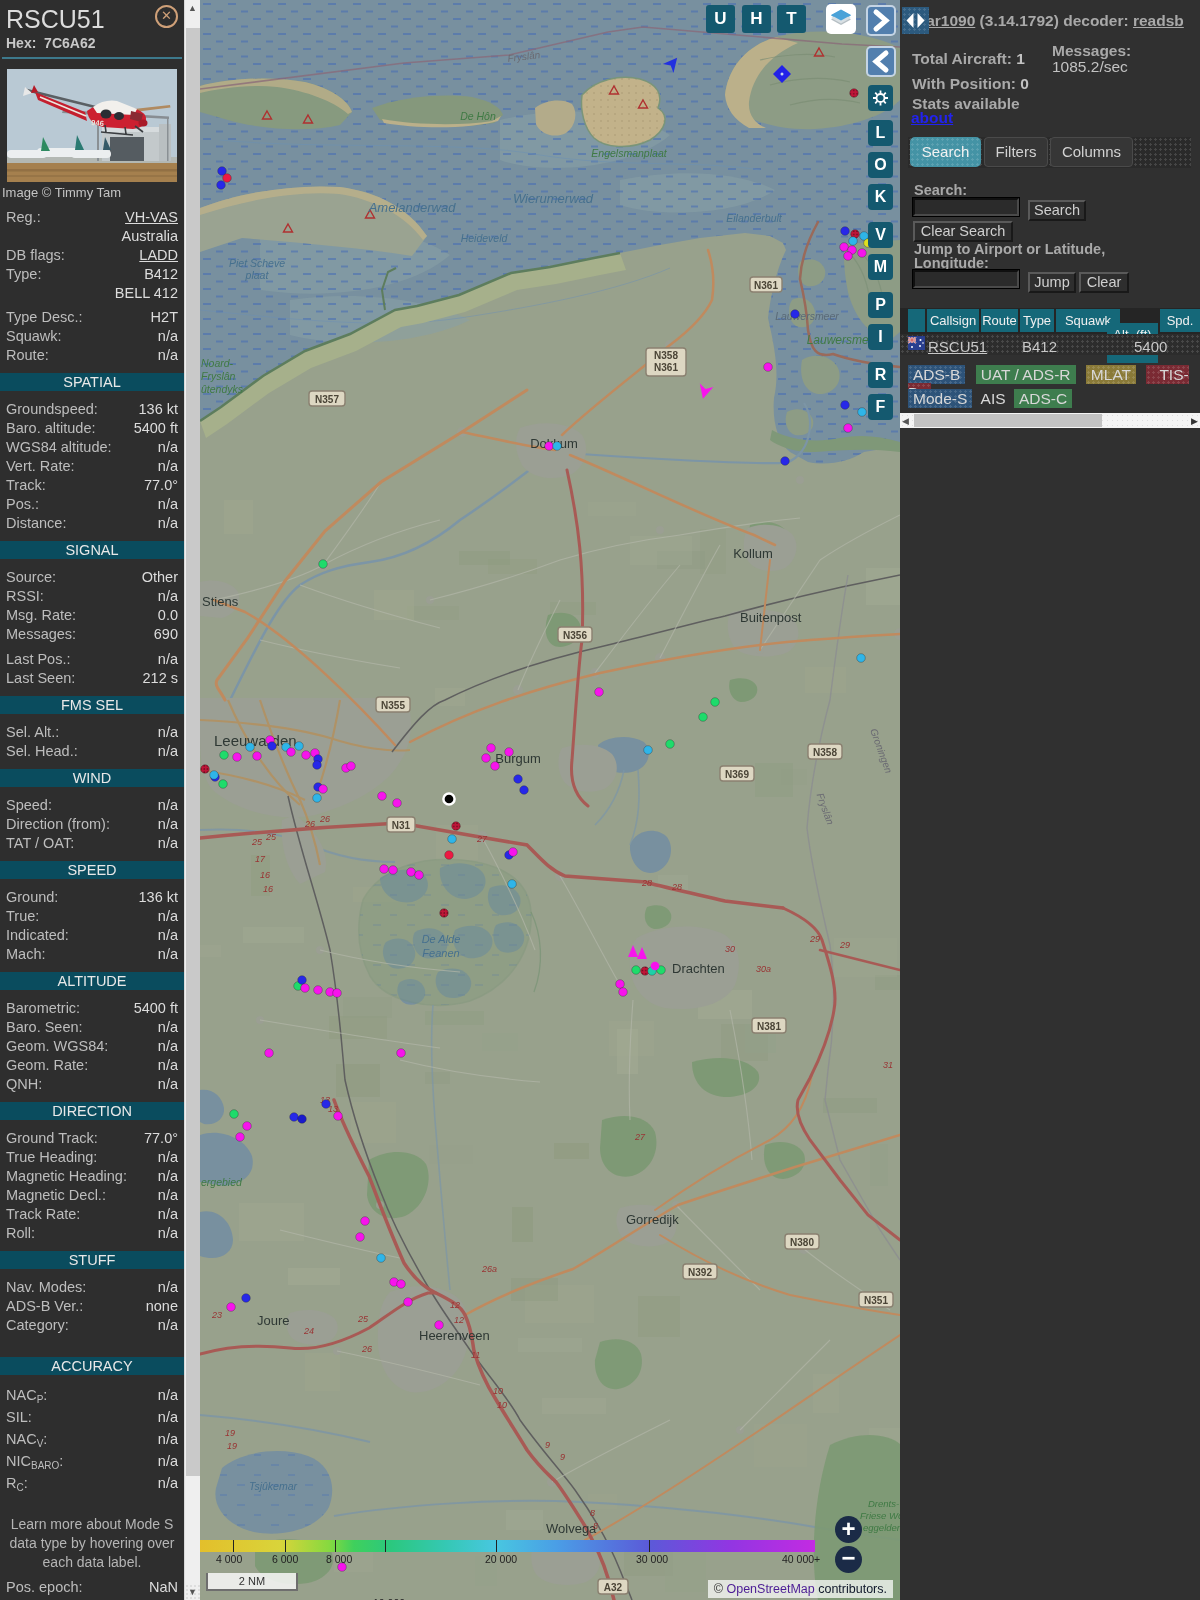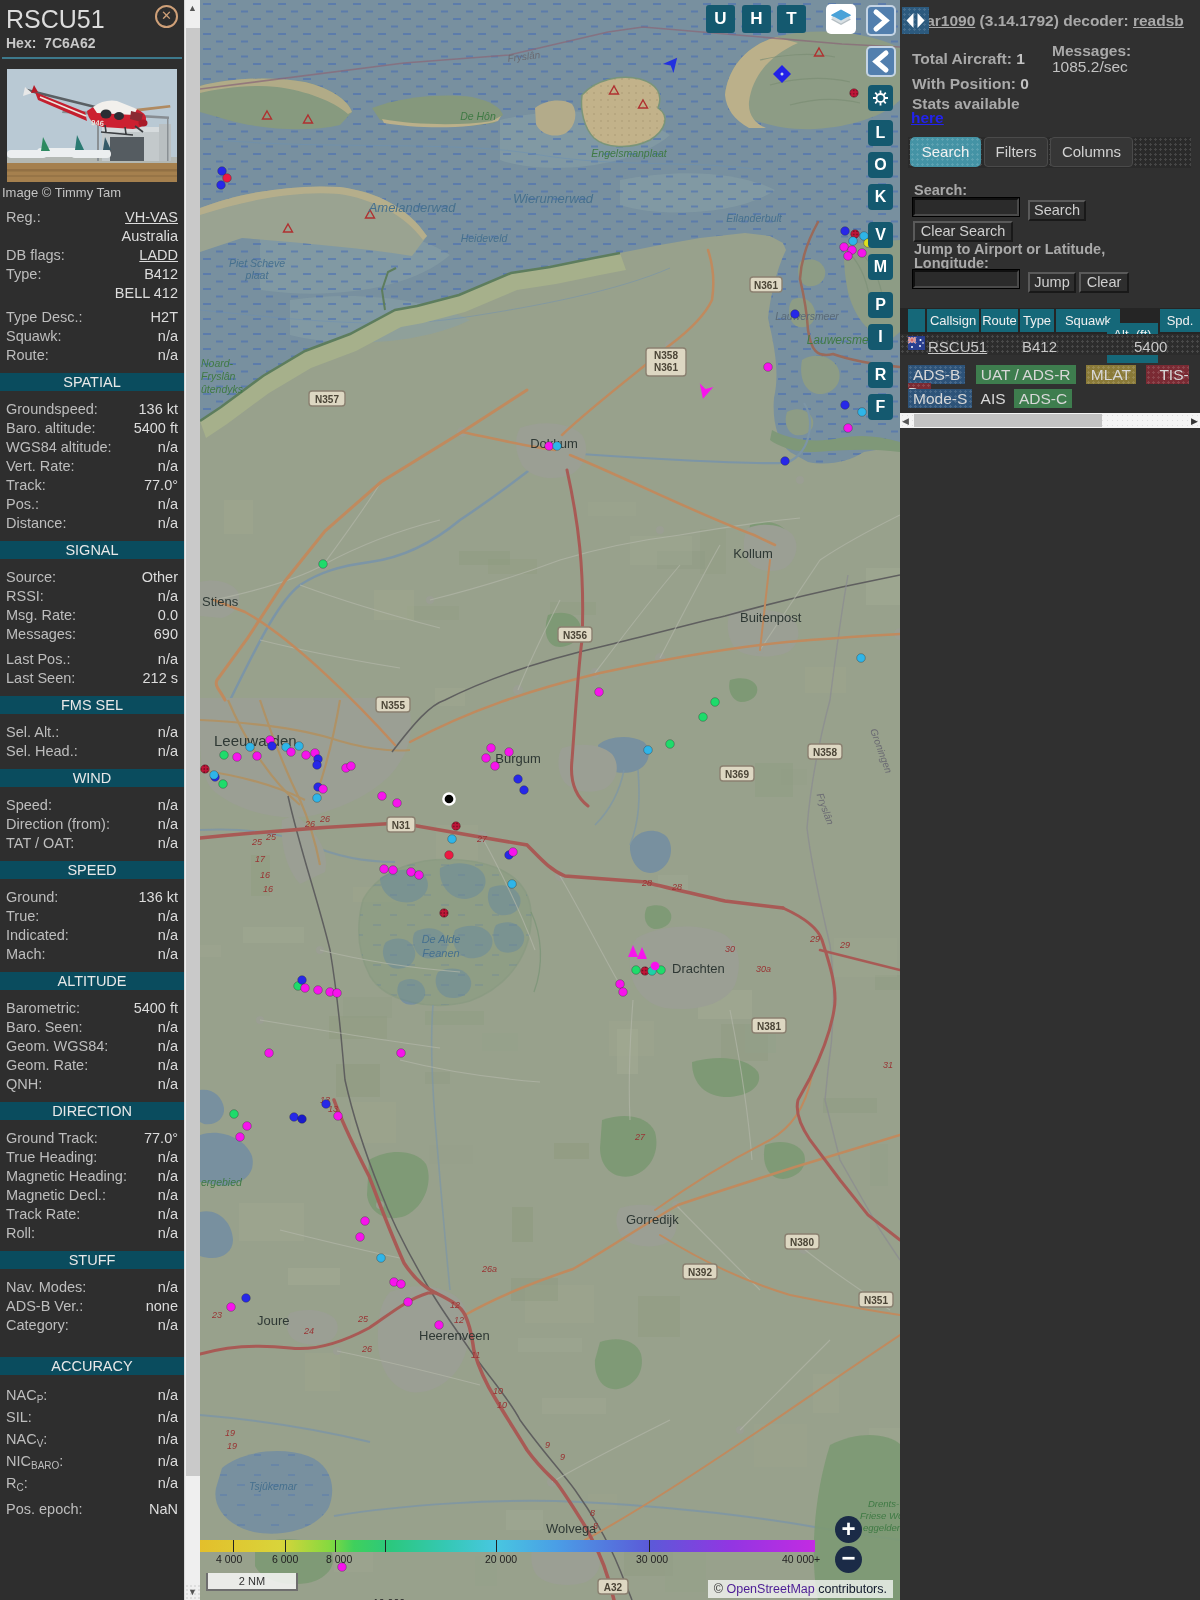--- a/index.html
+++ b/index.html
@@ -279,20 +279,21 @@
         <span class="v">n/a</span>
       </div>
     <div class="row" style="line-height:22px">
         <span>NIC<sub>BARO</sub>:</span>
         <span class="v">n/a</span>
       </div>
     <div class="row" style="line-height:22px">
         <span>R<sub>C</sub>:</span>
         <span class="v">n/a</span>
       </div>
+    <div style="padding:21px 2px 0 2px;text-align:center;font-size:14px;color:#b5b5b5;line-height:19px;">Learn more about Mode S data type by hovering over each data label.</div>
     <div class="row" style="margin-top:6px">
         <span>Pos. epoch:</span>
         <span class="v">NaN</span>
       </div>
   </div>
   <div id="leftscroll">
     <div class="arr" style="top:0;">▲</div>
     <div class="thumb"></div>
     <div class="arr" style="bottom:0;background-image:radial-gradient(#ddd 1px,transparent 1px);background-size:4px 4px;">▼</div>
   </div>
@@ -834,21 +835,21 @@
       <div style="position:absolute;left:21px;top:12px;font-size:15.5px;font-weight:bold;color:#a9a9a9;white-space:nowrap;"><span class="und">tar1090</span> (3.14.1792) decoder: <span class="und">readsb</span></div>
       <div class="dots" style="position:absolute;left:2px;top:7px;width:27px;height:27px;background-color:#2c5a7e;"><svg width="27" height="27">
             <path d="M11.5 6 L4.5 13.5 L11.5 21 Z" fill="#fff"></path>
             <path d="M15.5 6 L22.5 13.5 L15.5 21 Z" fill="#fff"></path>
           </svg></div>
       <div style="position:absolute;left:12px;top:50px;font-size:15.5px;font-weight:bold;">Total Aircraft: <span style="color:#c2c2c2">1</span></div>
       <div style="position:absolute;left:152px;top:42px;font-size:15.5px;font-weight:bold;">Messages:</div>
       <div style="position:absolute;left:152px;top:58px;font-size:15.5px;color:#c2c2c2;">1085.2/sec</div>
       <div style="position:absolute;left:12px;top:75px;font-size:15.5px;font-weight:bold;">With Position: <span style="color:#c2c2c2">0</span></div>
       <div style="position:absolute;left:12px;top:95px;font-size:15.5px;font-weight:bold;">Stats available</div>
-      <div style="position:absolute;left:11px;top:109px;font-size:15.5px;font-weight:bold;color:#2222ee;text-decoration:underline;">here</div>
+      <div style="position:absolute;left:11px;top:109px;font-size:15.5px;font-weight:bold;color:#2222ee;text-decoration:underline;">about</div>
 
       <div class="dots" style="position:absolute;left:8px;top:137px;width:283px;height:31px;background-color:#2a2a2a;"></div>
       <div class="dots" style="position:absolute;left:10px;top:137px;width:71px;height:30px;background-color:#4493a5;border-radius:5px;color:#f2f2f2;font-size:15px;text-align:center;line-height:30px;">Search</div>
       <div style="position:absolute;left:84px;top:137px;width:62px;height:28px;background:#363636;border:1px solid #4a4a4a;border-radius:4px;color:#d2d2d2;font-size:15px;text-align:center;line-height:28px;">Filters</div>
       <div style="position:absolute;left:150px;top:137px;width:81px;height:28px;background:#363636;border:1px solid #4a4a4a;border-radius:4px;color:#d2d2d2;font-size:15px;text-align:center;line-height:28px;">Columns</div>
 
       <div style="position:absolute;left:14px;top:182px;font-size:14.5px;font-weight:bold;">Search:</div>
       <div class="inp" style="position:absolute;left:13px;top:198px;width:102px;height:14px;"></div>
       <div class="btn3d" style="position:absolute;left:128px;top:200px;width:54px;height:17px;font-size:14.5px;line-height:17px;">Search</div>
       <div class="btn3d" style="position:absolute;left:13px;top:221px;width:96px;height:17px;font-size:14.5px;line-height:17px;">Clear Search</div>

